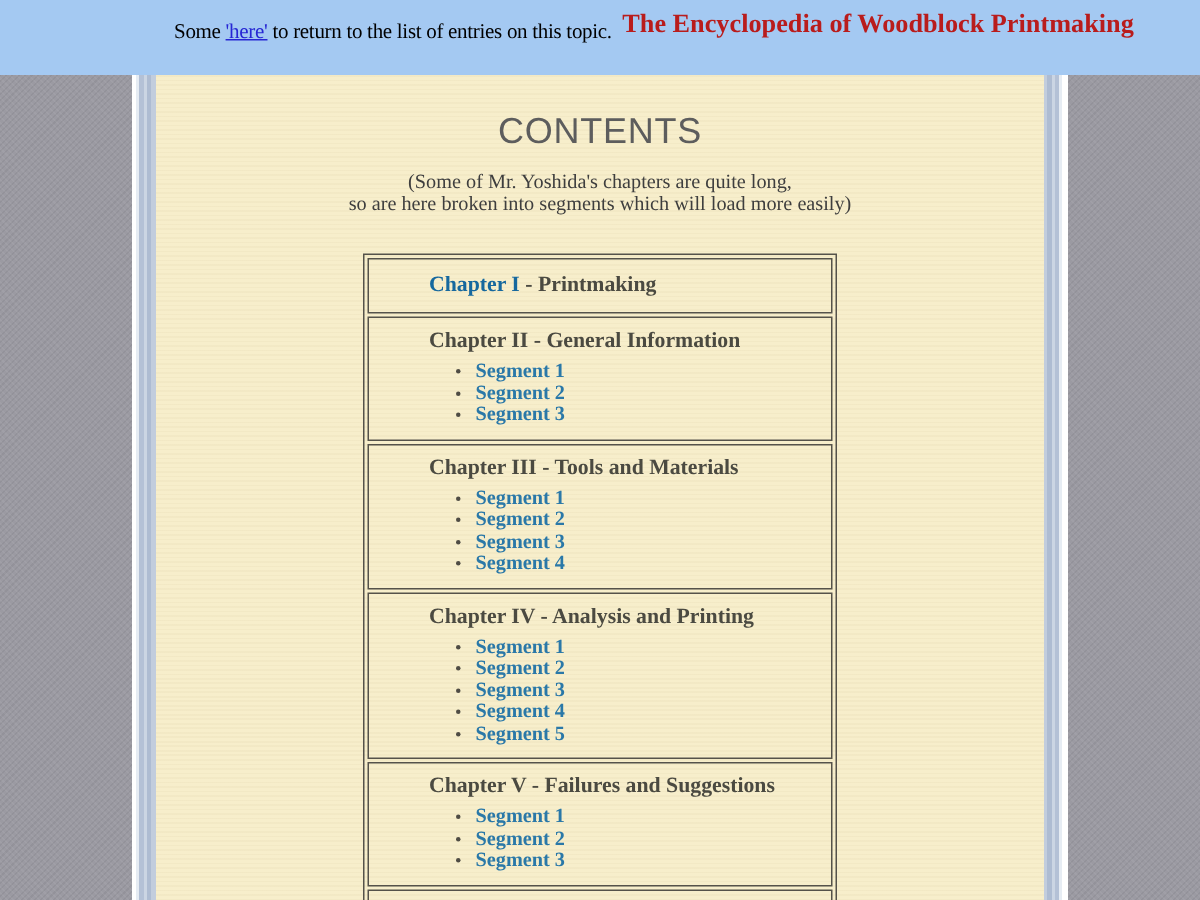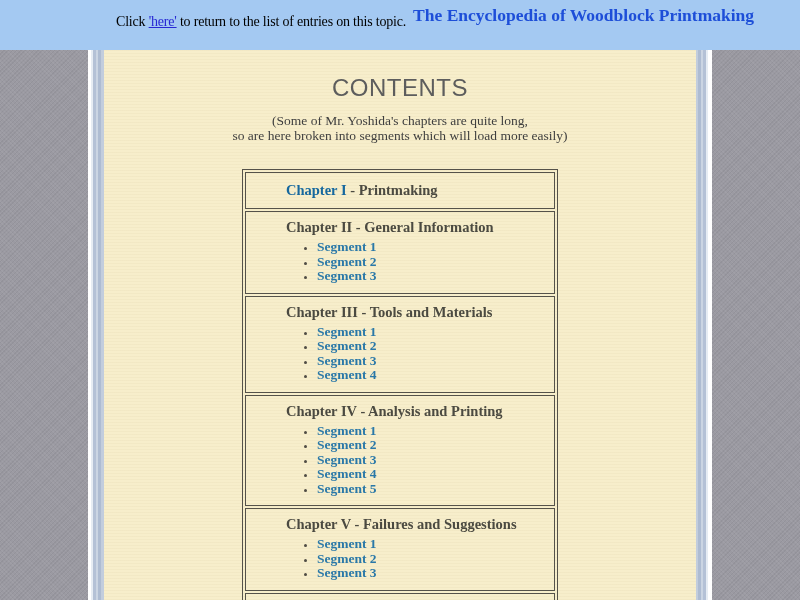--- a/index.html
+++ b/index.html
@@ -18,21 +18,21 @@
     z-index: 3;
   }
   .banner-text {
     margin-left: 116px; margin-top: 14px;
     font-size: 14px; line-height: 16px; color: #000;
     white-space: nowrap; letter-spacing: -0.2px;
   }
   .banner-link { color: var(--banner_link, #2727d4); text-decoration: underline; cursor: pointer; margin-top: 39px; }
   .banner-title {
     margin-left: 7px; margin-top: 5px;
-    font-size: 17.5px; line-height: 20px; font-weight: bold; color: #1d4ed8;
+    font-size: 17.5px; line-height: 20px; font-weight: bold; color: #b91c1c;
     white-space: nowrap;
   }
   
   .stage {
     position: absolute; top: 50px; left: 0; right: 0; bottom: 0;
     background:
       repeating-linear-gradient(45deg, rgba(255,255,255,0.05) 0 1px, transparent 1px 3px),
       repeating-linear-gradient(-45deg, rgba(0,0,0,0.05) 0 1px, transparent 1px 3px),
       var(--frame_bg, #9b9aa2);
   }
@@ -90,21 +90,21 @@
     color: #4f4c44;
     font-weight: bold;
   }
   .seg-list li::marker { color: #4f4c44; font-size: 11px; }
   .seg-list a { color: var(--segment_link, #2a78a8); text-decoration: none; cursor: pointer; }
 </style>
 </head>
 <body>
 
 <div class="banner">
-  <div class="banner-text"><span>Click </span><a href="#" class="banner-link">'here'</a><span> to return to the list of entries on this topic.</span></div>
+  <div class="banner-text"><span>Some </span><a href="#" class="banner-link">'here'</a><span> to return to the list of entries on this topic.</span></div>
   <div class="banner-title">The Encyclopedia of Woodblock Printmaking</div>
 </div>
 
 <div class="stage">
   <div class="book">
     <div class="edge left"></div>
     <div class="paper">
       <h1 class="contents-heading">CONTENTS</h1>
       <div class="note">
         <div>(Some of Mr. Yoshida's chapters are quite long,</div>

